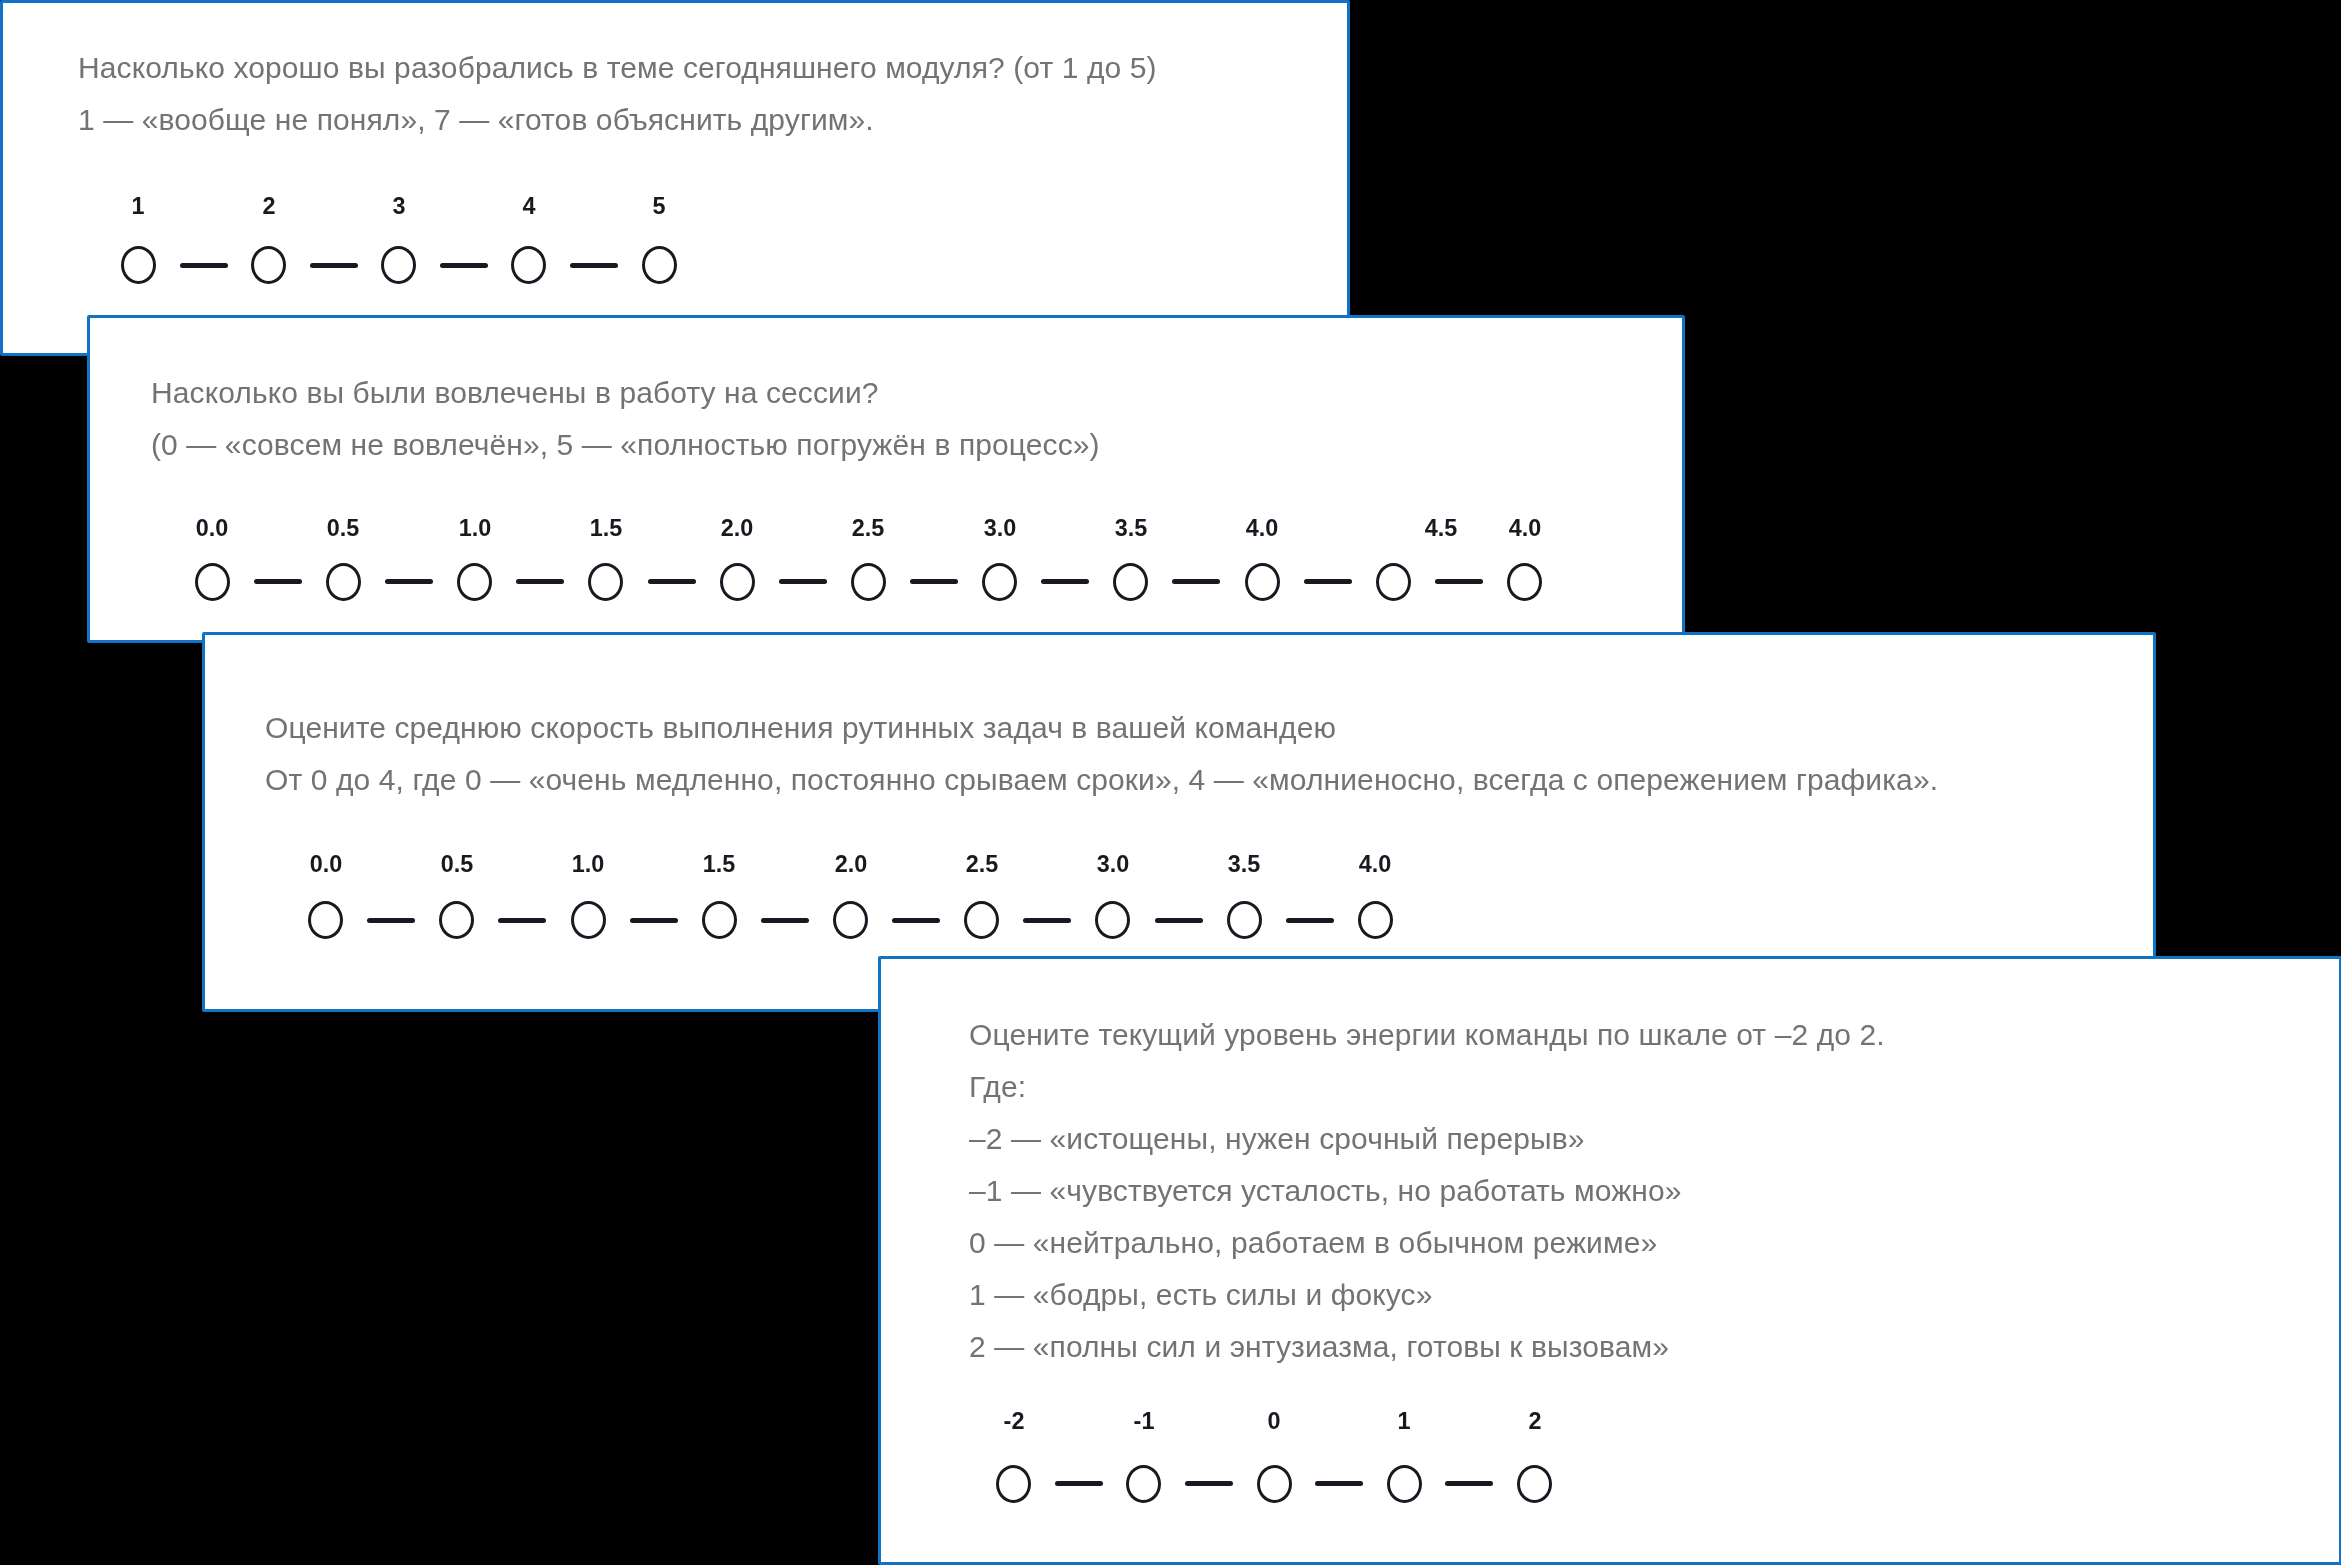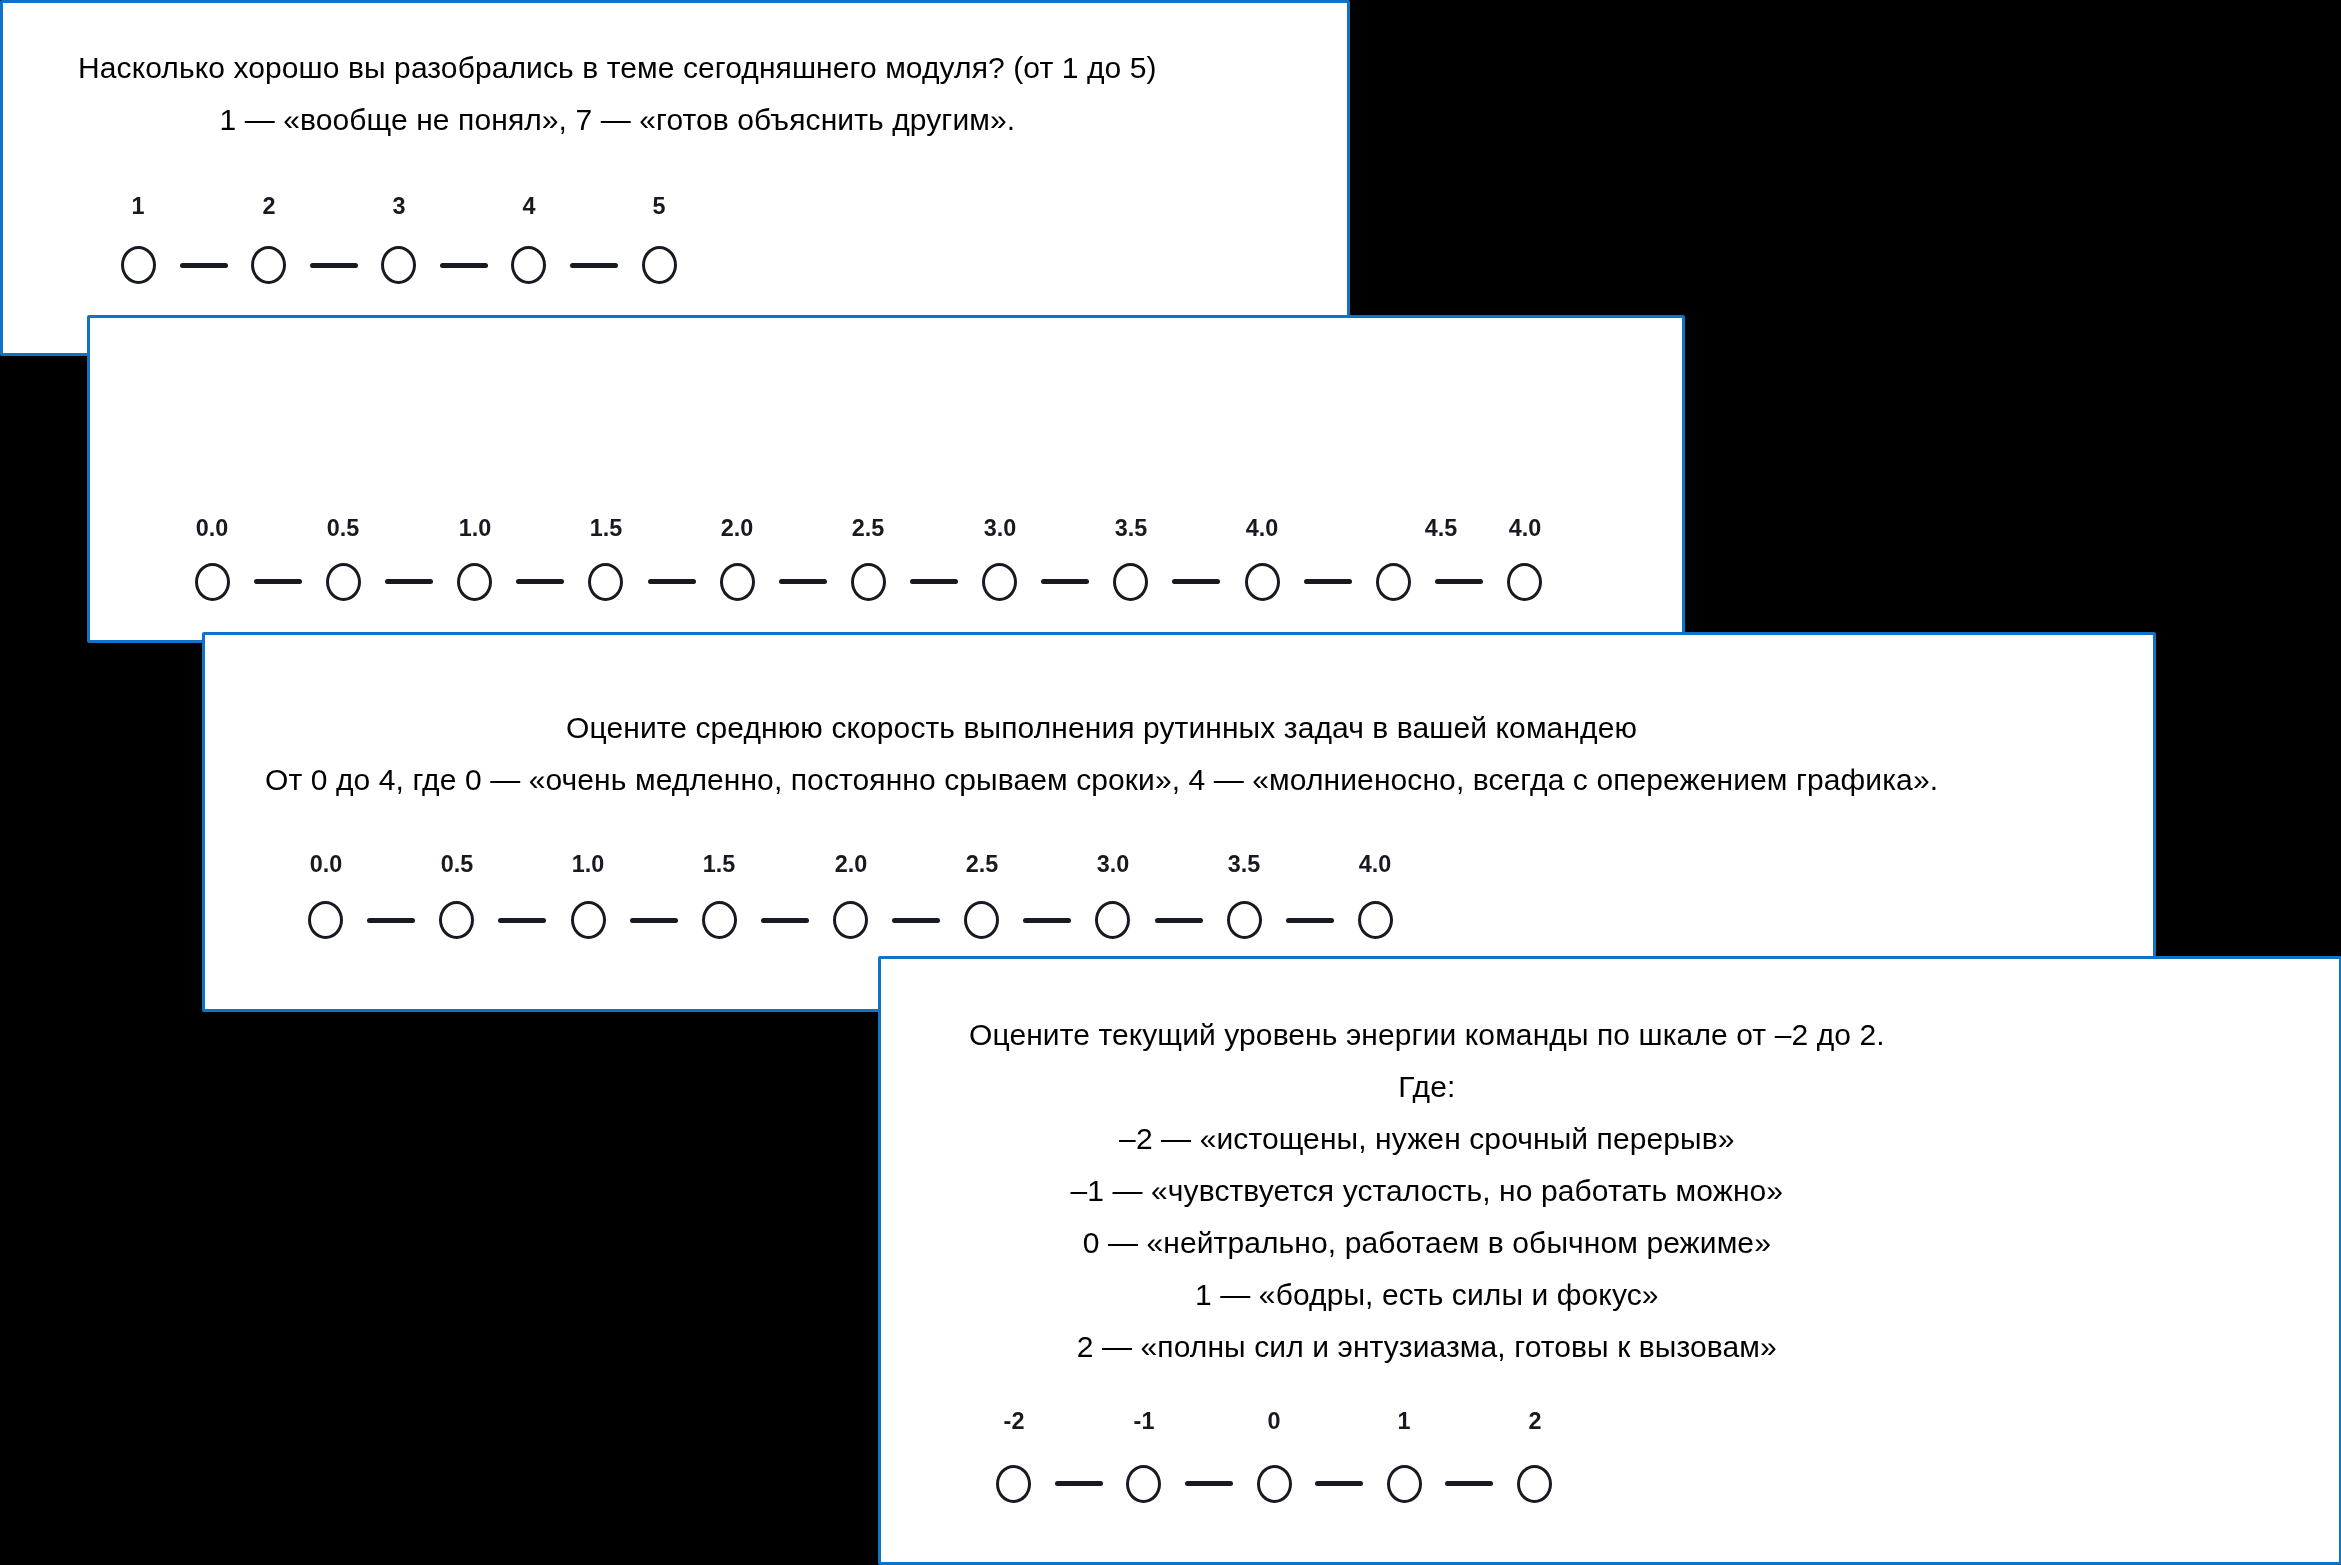--- a/index.html
+++ b/index.html
@@ -14,24 +14,23 @@
     position: absolute;
     background: #ffffff;
     border: 3.2px solid #1173c5;
     border-radius: 2.1px;
     box-sizing: border-box;
   }
   .question { position: absolute; }
   .q-line {
     font-size: 30px;
     line-height: 52px;
-    color: #000000;
+    color: #737373;
     white-space: nowrap;
     letter-spacing: 0.1px;
-    text-align: center;
   }
   .scale-label {
     position: absolute;
     transform: translateX(-50%);
     font-size: 23.4px;
     line-height: 23.4px;
     font-weight: 700;
     color: #171a21;
     white-space: nowrap;
   }
@@ -70,20 +69,24 @@
       <span class="scale-label" style="left: 396px; top: 192px;">3</span>
       <div class="scale-circle" role="radio" aria-checked="false" aria-label="3" style="left: 378px; top: 243px;"></div>
       <div class="scale-dash" style="left: 461px; top: 260px;"></div>
       <span class="scale-label" style="left: 526px; top: 192px;">4</span>
       <div class="scale-circle" role="radio" aria-checked="false" aria-label="4" style="left: 508px; top: 243px;"></div>
       <div class="scale-dash" style="left: 591px; top: 260px;"></div>
       <span class="scale-label" style="left: 656px; top: 192px;">5</span>
       <div class="scale-circle" role="radio" aria-checked="false" aria-label="5" style="left: 639px; top: 243px;"></div>
     </section>
     <section class="card" style="left: 87px; top: 315px; width: 1598px; height: 328px; z-index: 2;">
+      <div class="question" style="left: 61px; top: 49px;">
+        <div class="q-line">Насколько вы были вовлечены в работу на сессии?</div>
+        <div class="q-line">(0 — «совсем не вовлечён», 5 — «полностью погружён в процесс»)</div>
+      </div>
       <span class="scale-label" style="left: 122px; top: 199px;">0.0</span>
       <div class="scale-circle" role="radio" aria-checked="false" aria-label="0.0" style="left: 105px; top: 245px;"></div>
       <div class="scale-dash" style="left: 188px; top: 261px;"></div>
       <span class="scale-label" style="left: 253px; top: 199px;">0.5</span>
       <div class="scale-circle" role="radio" aria-checked="false" aria-label="0.5" style="left: 236px; top: 245px;"></div>
       <div class="scale-dash" style="left: 319px; top: 261px;"></div>
       <span class="scale-label" style="left: 385px; top: 199px;">1.0</span>
       <div class="scale-circle" role="radio" aria-checked="false" aria-label="1.0" style="left: 367px; top: 245px;"></div>
       <div class="scale-dash" style="left: 450px; top: 261px;"></div>
       <span class="scale-label" style="left: 516px; top: 199px;">1.5</span>

